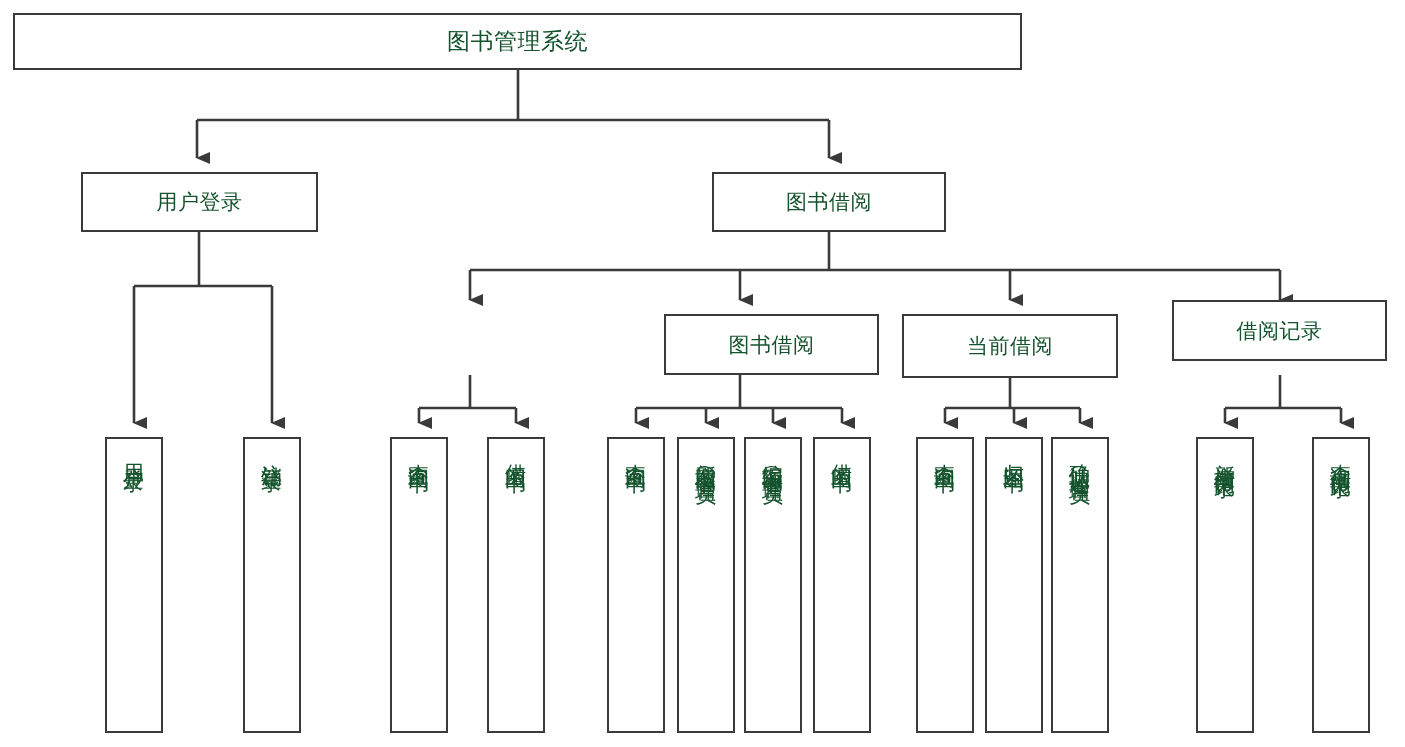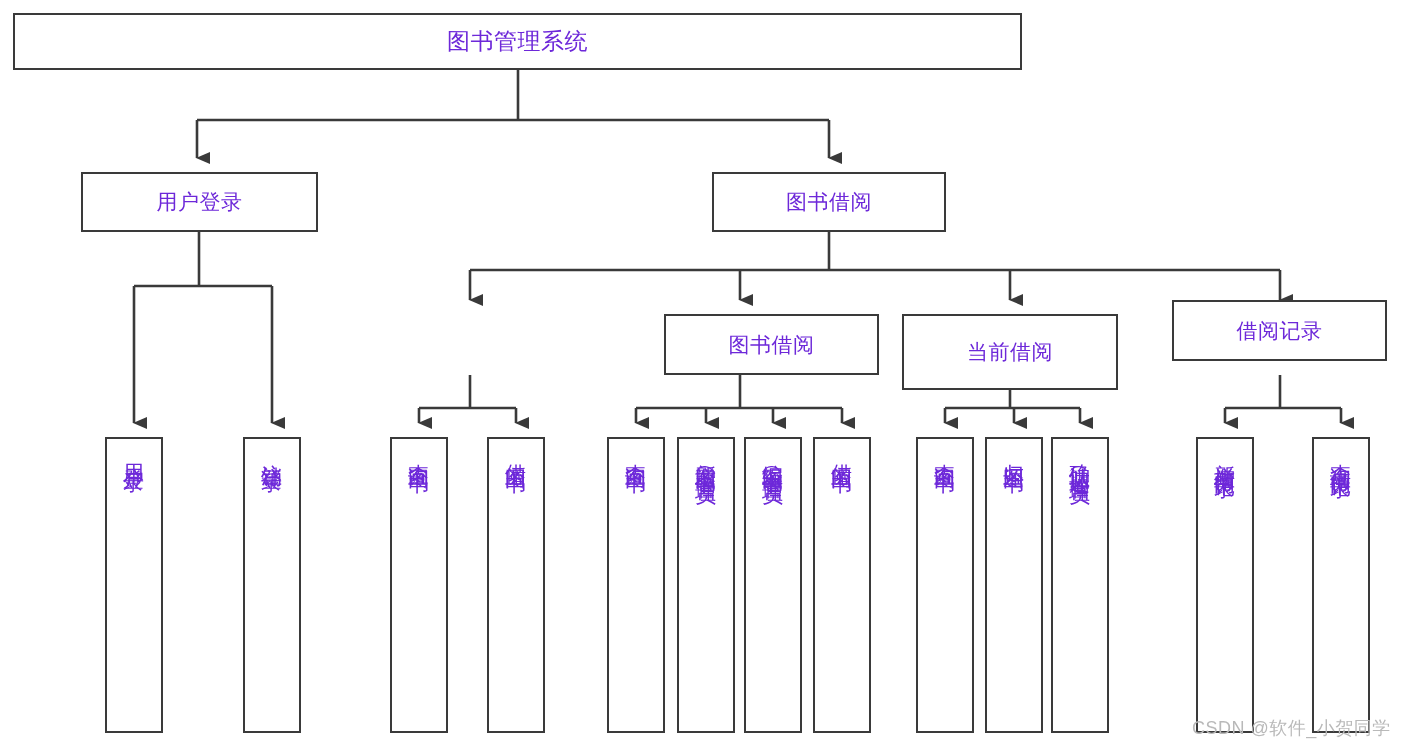--- a/index.html
+++ b/index.html
@@ -33,21 +33,21 @@
     background: #ffffff;
     display: flex;
     align-items: center;
     justify-content: center;
     text-align: center;
   }
   .node .lbl {
     display: block;
     line-height: 1.12;
     letter-spacing: 0.5px;
-    color: #6d28d9;
+    color: #14532d;
   }
   .node.root { border-width: 2px; }
   .node.root .lbl { font-size: 23px; }
   .node.level1 .lbl { font-size: 21px; }
   .node.level2 .lbl { font-size: 21px; }
   .node.leaf {
     align-items: flex-start;
     padding-top: 8px;
   }
   .node.leaf .lbl {
@@ -128,21 +128,21 @@
   <div class="node level1" style="left:81px; top:172px; width:237px; height:60px;">
     <span class="lbl">用户登录</span>
   </div>
   <div class="node level1" style="left:712px; top:172px; width:234px; height:60px;">
     <span class="lbl">图书借阅</span>
   </div>
 
   <div class="node level2" style="left:633px; top:314px; width:215px; height:61px;margin-left:31px;">
     <span class="lbl">图书借阅</span>
   </div>
-  <div class="node level2" style="left:902px; top:314px; width:216px; height:76px;">
+  <div class="node level2" style="left:902px; top:314px; width:216px; height:64px;">
     <span class="lbl">当前借阅</span>
   </div>
   <div class="node level2" style="left:1172px; top:300px; width:215px; height:61px;">
     <span class="lbl">借阅记录</span>
   </div>
 
   <div class="node leaf" style="left:105px; top:437px; width:58px; height:296px;">
     <span class="lbl">用户登录</span>
   </div>
   <div class="node leaf" style="left:243px; top:437px; width:58px; height:296px;">
@@ -179,15 +179,14 @@
     <span class="lbl">确认归还（管理员）</span>
   </div>
 
   <div class="node leaf" style="left:1196px; top:437px; width:58px; height:296px;">
     <span class="lbl">新增借阅记录</span>
   </div>
   <div class="node leaf" style="left:1312px; top:437px; width:58px; height:296px;">
     <span class="lbl">查询借阅记录</span>
   </div>
 
-  <div class="watermark" style="left:1192px; top:716px;">CSDN @软件_小贺同学</div>
 
 </div>
 
 </body></html>

